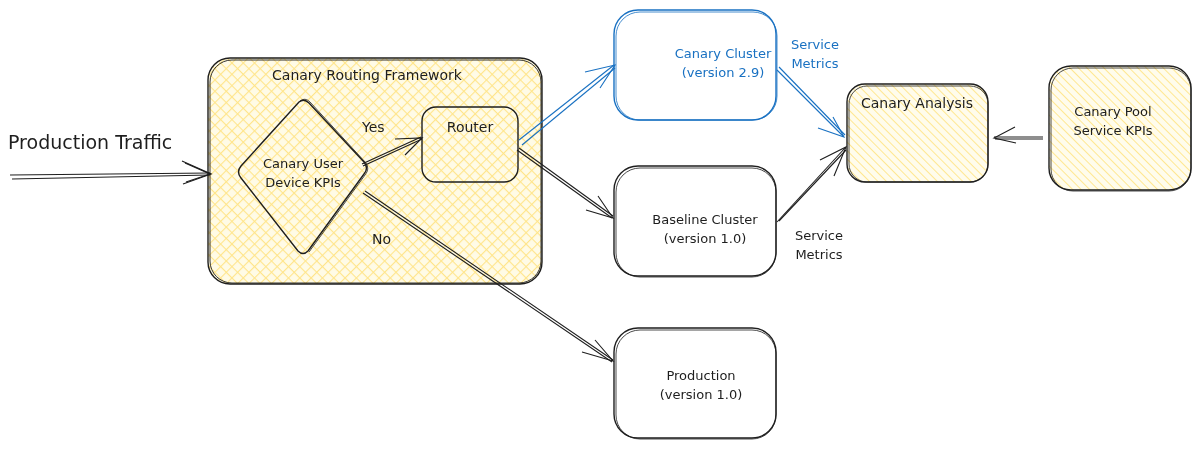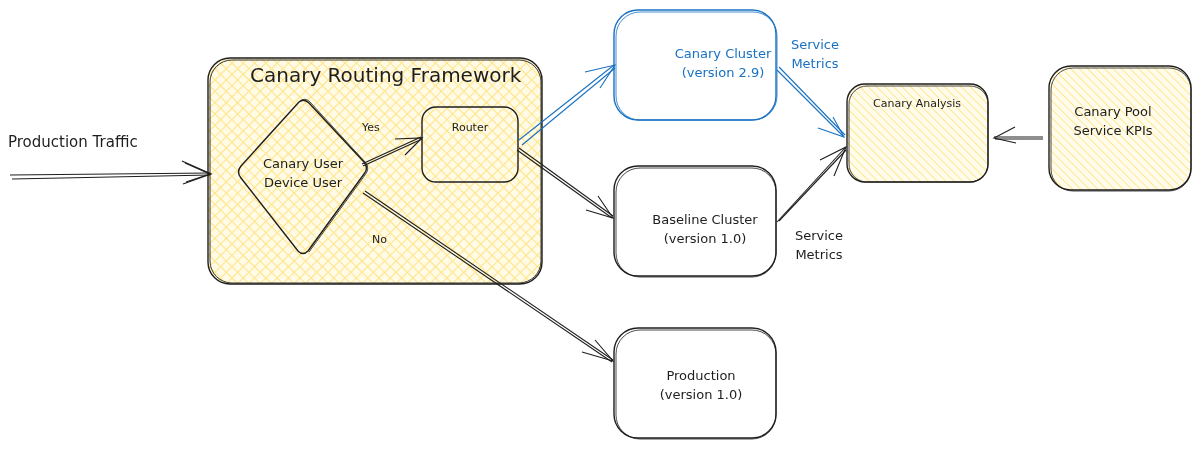--- a/index.html
+++ b/index.html
@@ -1,21 +1,21 @@
 <!DOCTYPE html>
 <html><head>
 <meta charset="utf-8">
 <style>
   html, body { margin: 0; padding: 0; background: #ffffff; }
   body { width: 1200px; height: 450px; position: relative; overflow: hidden;
          font-family: "DejaVu Sans", sans-serif; color: #1e1e1e; }
   svg#diagram { position: absolute; left: 0; top: 0; width: 1200px; height: 450px; }
-  .lbl { position: absolute; font-family: "DejaVu Sans", sans-serif; font-size: 11px;
+  .lbl { position: absolute; font-family: "DejaVu Sans", sans-serif; font-size: 14px;
          color: #1e1e1e; text-align: center; line-height: 19px; white-space: nowrap; }
-  .lbl.big { font-size: 15px; }
+  .lbl.big { font-size: 19px; }
   .node-text { position: absolute; display: flex; align-items: center; justify-content: center;
                flex-direction: column; text-align: center; font-size: 13px; line-height: 19px; }
   .node-text.blue { color: #1971c2; }
 </style>
 </head>
 <body>
 
 <svg id="diagram" xmlns="http://www.w3.org/2000/svg" viewBox="0 0 1200 450">
   <defs>
     <pattern id="hatch-cross" patternUnits="userSpaceOnUse" width="8" height="8" patternTransform="rotate(45)">
@@ -113,25 +113,25 @@
 
   <g stroke="#1e1e1e" fill="none" stroke-width="1.1">
     <line x1="1043" y1="137" x2="994" y2="137"></line>
     <line x1="1043" y1="139" x2="995" y2="139"></line>
     <path d="M 1015 127 L 994 138 L 1016 143"></path>
   </g>
 </svg>
 
 <div class="lbl big" style="left:8px; top:133px;">Production Traffic</div>
 
-<div class="lbl" style="left:250px; top:66px; width:250px; font-size:20px;">Canary Routing Framework</div>
+<div class="lbl" style="left:242px; top:66px; width:250px; font-size:14px;">Canary Routing Framework</div>
 
 <div class="node-text" style="left:244px; top:150px; width:118px; height:46px;">
   <span>Canary User</span>
-  <span>Device User</span>
+  <span>Device KPIs</span>
 </div>
 
 <div class="lbl" style="left:362px; top:118px;">Yes</div>
 <div class="lbl" style="left:372px; top:230px;">No</div>
 
 <div class="lbl" style="left:422px; top:118px; width:96px;">Router</div>
 
 <div class="node-text blue" style="left:614px; top:40px; width:162px; height:46px;margin-left:28px;">
   <span>Canary Cluster</span>
   <span>(version 2.9)</span>

